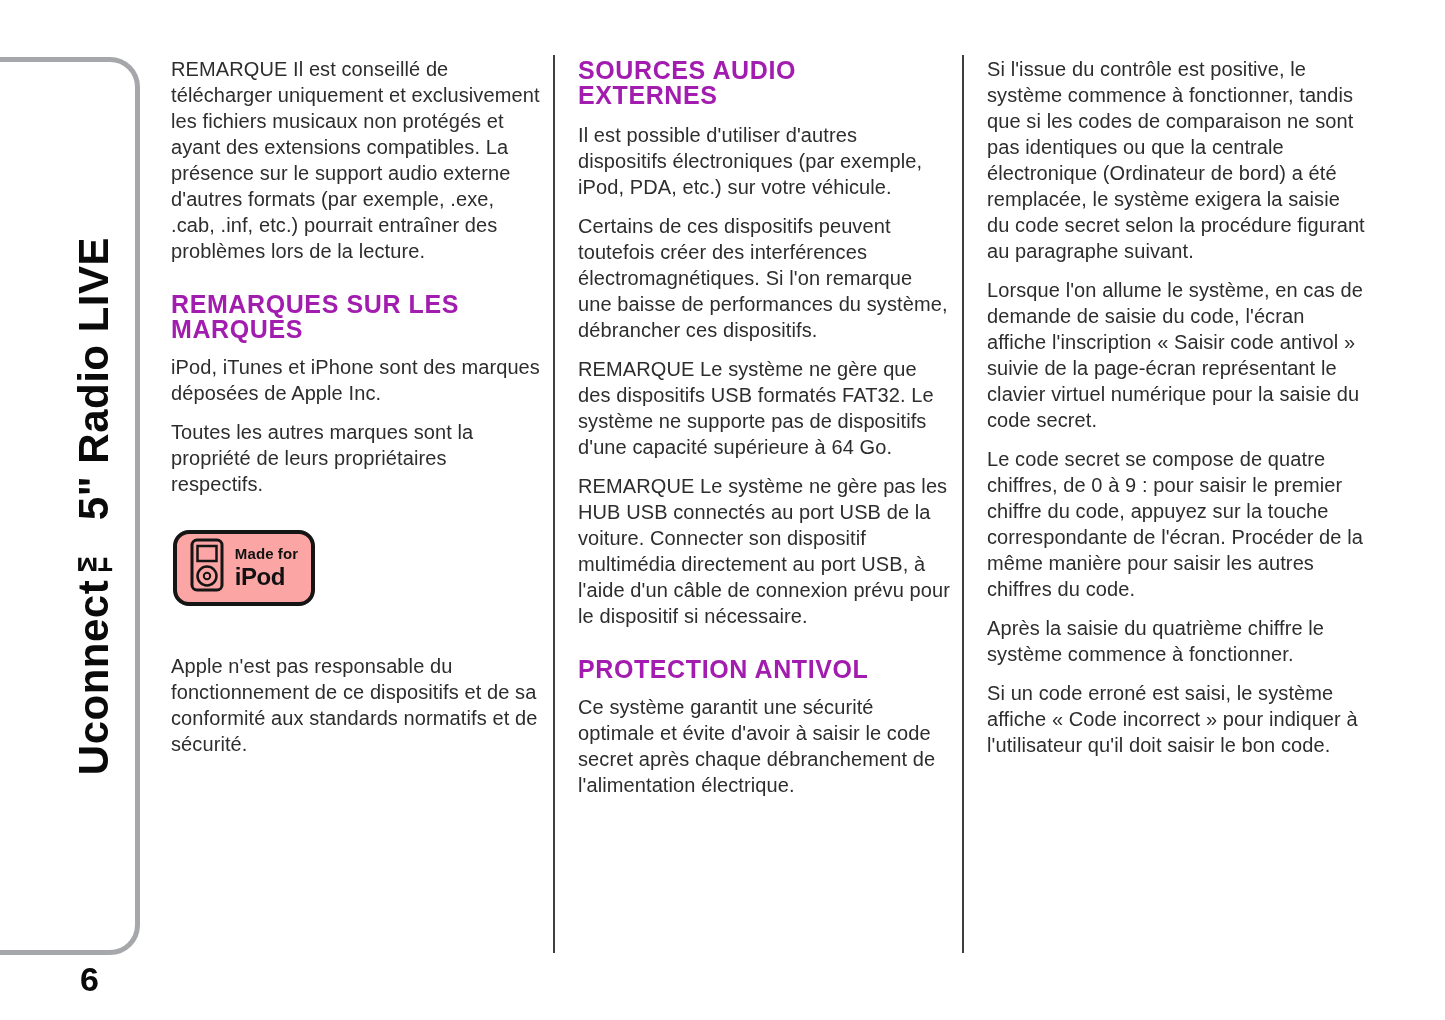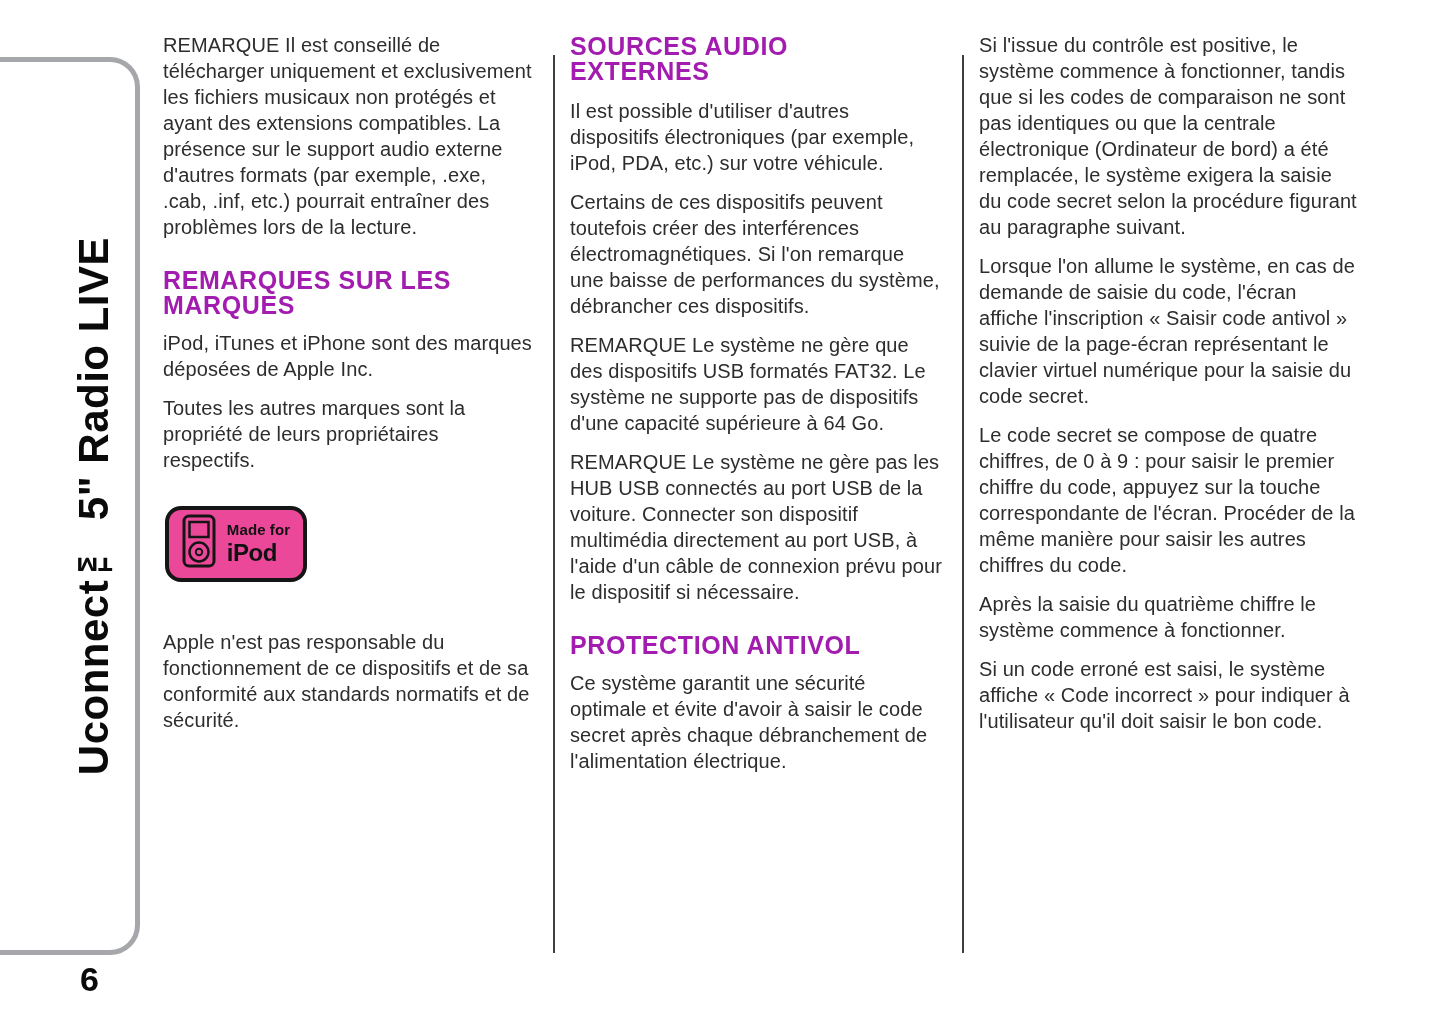--- a/index.html
+++ b/index.html
@@ -63,25 +63,26 @@
     width: 2px;
     height: 898px;
     background: #3f3f3f;
   }
   #divider-1 { left: 553px; }
   #divider-2 { left: 962px; }
 
   
   .col {
     position: absolute;
-    top: 32px;
+    top: 56px;
     font-size: 20px;
     line-height: 26px;
     color: #2d2d2d;
     letter-spacing: 0.1px;
+    margin-left: 8px;
   }
   #col1 { left: 163px; width: 372px; }
   #col2 { left: 570px; width: 372px; }
   #col3 { left: 979px; width: 381px; }
 
   .col p { margin: 0 0 13px 0; }
 
   .heading {
     font-weight: bold;
     font-size: 25px;
@@ -112,21 +113,21 @@
     box-sizing: border-box;
     height: 76px;
     border-radius: 16px;
     display: flex;
     align-items: center;
     justify-content: center;
     gap: 11px;
   }
   .badge-ipod {
     width: 142px;
-    background: #ec4899;
+    background: #fca5a5;
     border: 4px solid #151515;
     color: #111111;
   }
   .badge-iphone {
     width: 174px;
     background: #141414;
     color: #ffffff;
   }
   .badge-text { text-align: left; }
   .badge-line1 {

